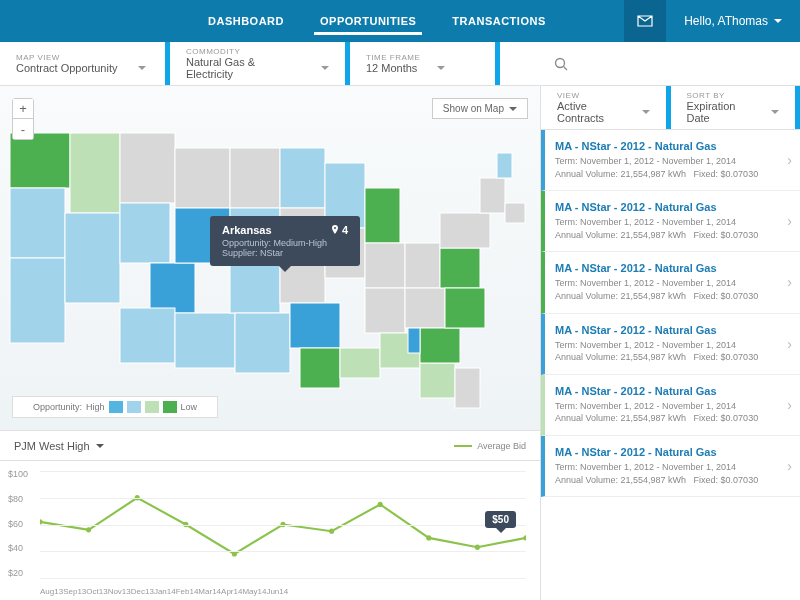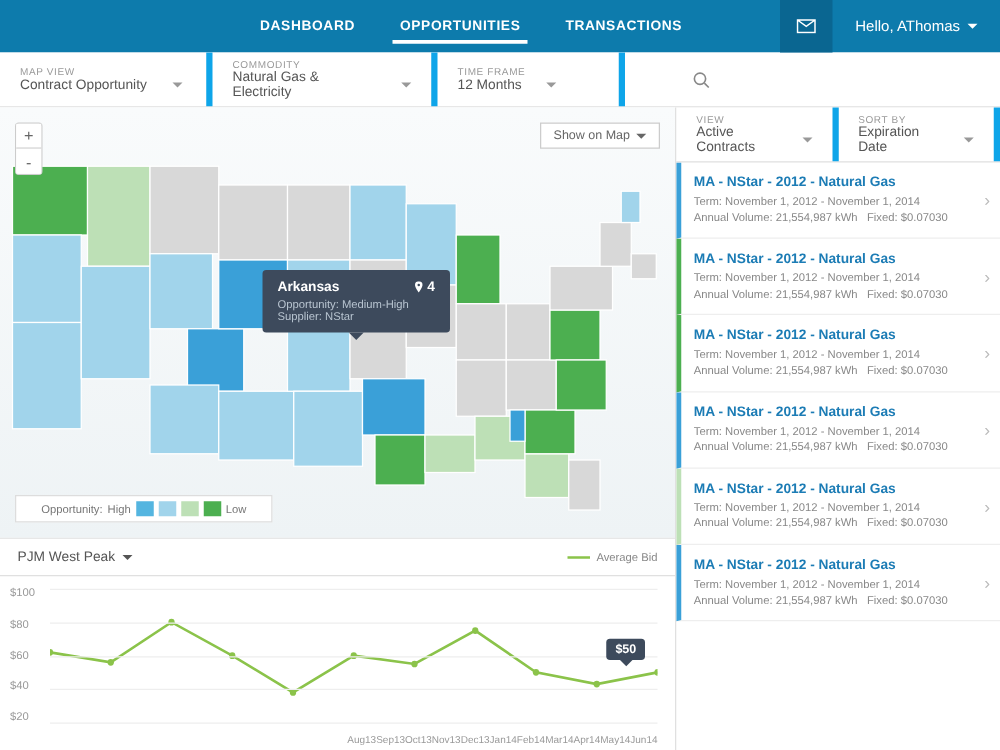--- a/index.html
+++ b/index.html
@@ -31,21 +31,21 @@
 .tooltip-title{font-weight:600;font-size:11px;display:flex;justify-content:space-between;align-items:center;margin-bottom:2px}
 .tooltip-line{color:#b8c4d0;font-size:9px}
 .legend{position:absolute;bottom:12px;left:12px;background:#fff;border:1px solid #ddd;padding:4px 20px;font-size:9px;color:#777;display:flex;align-items:center;gap:4px}
 .legend-sw{width:14px;height:12px;display:inline-block}
 .chart-header{height:30px;border-top:1px solid #e0e0e0;display:flex;align-items:center;padding:0 14px;font-size:11px;color:#555}
 .chart-title{display:flex;align-items:center;gap:6px;cursor:pointer}
 .chart-legend{margin-left:auto;display:flex;align-items:center;gap:5px;font-size:9px;color:#888}
 .chart-line-key{width:18px;height:2px;background:#8bc34a}
 .chart-area{height:140px;border-top:1px solid #e0e0e0;position:relative;padding:10px 14px 20px 40px}
 .y-axis{position:absolute;left:8px;top:8px;bottom:22px;display:flex;flex-direction:column;justify-content:space-between;font-size:9px;color:#999}
-.x-axis{position:absolute;left:40px;right:14px;bottom:4px;display:flex;justify-content:flex-end;font-size:8px;color:#999}
+.x-axis{position:absolute;left:40px;right:14px;bottom:4px;display:flex;justify-content:flex-start;font-size:8px;color:#999}
 .plot{position:absolute;left:40px;right:14px;top:10px;bottom:22px}
 .grid-line{position:absolute;left:0;right:0;height:1px;background:#eee}
 .chart-tip{position:absolute;right:24px;top:50px;background:#3d4a5c;color:#fff;font-size:10px;font-weight:600;padding:3px 7px;border-radius:3px}
 .chart-tip::after{content:"";position:absolute;bottom:-5px;left:50%;margin-left:-5px;border-left:5px solid transparent;border-right:5px solid transparent;border-top:5px solid #3d4a5c}
 .right-filters{height:44px;border-bottom:1px solid #e0e0e0;display:flex}
 .right-filters .filter{flex:1}
 .contract-list{flex:1;overflow-y:auto}
 .contract{border-bottom:1px solid #eee;border-left:4px solid;padding:10px 24px 10px 10px;position:relative}
 .contract-title{color:#1c7cb5;font-size:11px;font-weight:600;margin-bottom:3px}
 .contract-line{font-size:9px;color:#888;line-height:1.4}
@@ -178,21 +178,21 @@
         <span class="legend-sw" style="background:#54b5e0"></span>
         <span class="legend-sw" style="background:#a1d4eb"></span>
         <span class="legend-sw" style="background:#bde0b6"></span>
         <span class="legend-sw" style="background:#4caf50"></span>
         <span>Low</span>
       </div>
     </div>
 
     <div class="chart-header">
       <div class="chart-title">
-          <span>PJM West Peak</span>
+          <span>PJM West High</span>
           <span class="caret"></span>
         </div>
       <div class="chart-legend">
           <span class="chart-line-key"></span>
           <span>Average Bid</span>
         </div>
     </div>
     <div class="chart-area">
       <div class="y-axis" id="yaxis">
           <span>$100</span>

